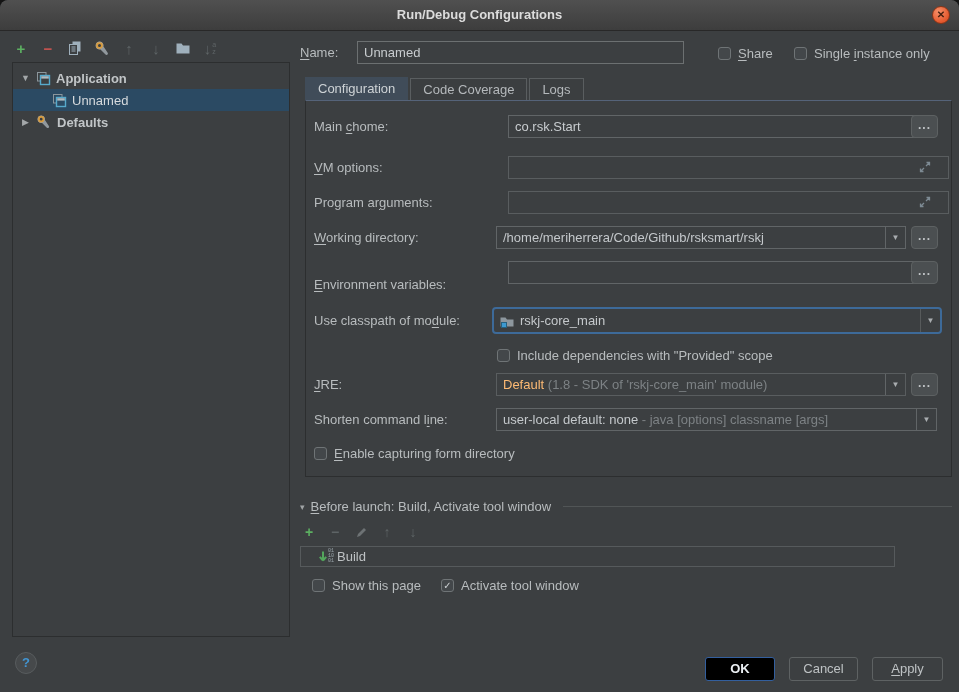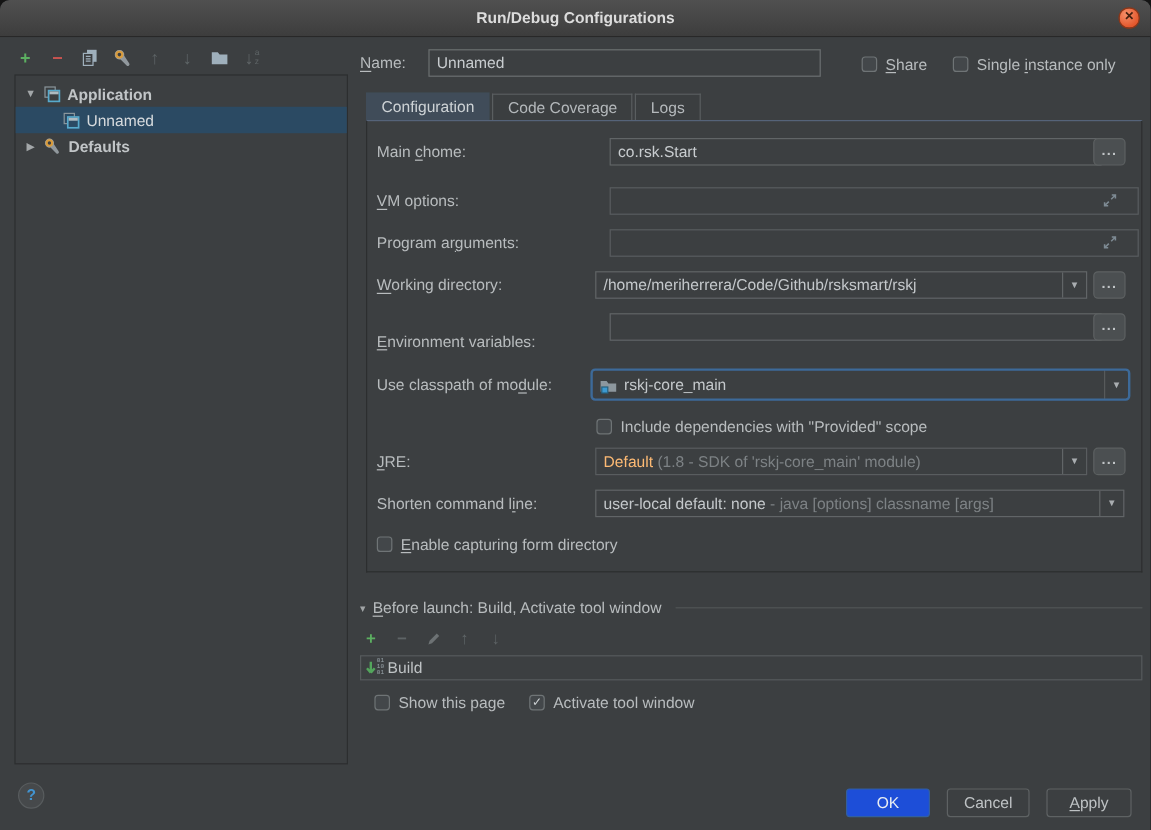--- a/index.html
+++ b/index.html
@@ -51,27 +51,27 @@
   .sec{color:#7d8285;}
   .pri{color:#c4c8cb;}
   .dimtext .pri{color:#fdba74;}
   .dimtext.combo{border-color:#595d5f;}
   
   .bl-header{position:absolute;left:300px;top:499px;width:652px;display:flex;align-items:center;gap:6px;}
   .bl-header .tri{font-size:9px;color:#a0a4a6;}
   .bl-header .line{flex:1;border-top:1px solid #515556;margin-left:6px;}
   .bl-tools{position:absolute;left:302px;top:523px;display:flex;align-items:center;gap:12px;height:18px;}
   .bl-tools .tbi{width:14px;height:18px;font-size:14px;}
-  .task-row{position:absolute;left:300px;top:546px;width:652px;height:21px;border:1px solid #565a5c;box-sizing:border-box;display:flex;align-items:center;gap:3px;padding-left:3px;color:#bec2c4;}
+  .task-row{position:absolute;left:300px;top:546px;width:595px;height:21px;border:1px solid #565a5c;box-sizing:border-box;display:flex;align-items:center;gap:3px;padding-left:17px;color:#bec2c4;}
   .build-ic{display:flex;align-items:center;}
   .bits{display:flex;flex-direction:column;font-size:5px;line-height:5px;color:#9aa5ab;font-family:"Liberation Mono",monospace;}
   
   .help-btn{position:absolute;left:15px;top:652px;width:22px;height:22px;border-radius:50%;background:#46494b;border:1px solid #585c5e;box-sizing:border-box;text-align:center;line-height:20px;color:#4295d2;font-weight:bold;font-size:13px;cursor:pointer;}
   .btn{position:absolute;top:657px;height:24px;box-sizing:border-box;text-align:center;line-height:22px;border-radius:3px;cursor:pointer;font-size:13px;}
-  .btn.primary{background:#1d4ed8;border:1px solid #335f9e;color:#eaeef2;font-weight:normal;}
+  .btn.primary{background:#000000;border:1px solid #335f9e;color:#eaeef2;font-weight:bold;}
   .btn.plain{background:#3c3f41;border:1px solid #5e6263;color:#bec2c4;}
 </style>
 </head>
 <body>
 
 <div class="dialog">
 
   <div class="titlebar">
     <div class="title">Run/Debug Configurations</div>
     <div class="close-btn"><span>✕</span></div>

